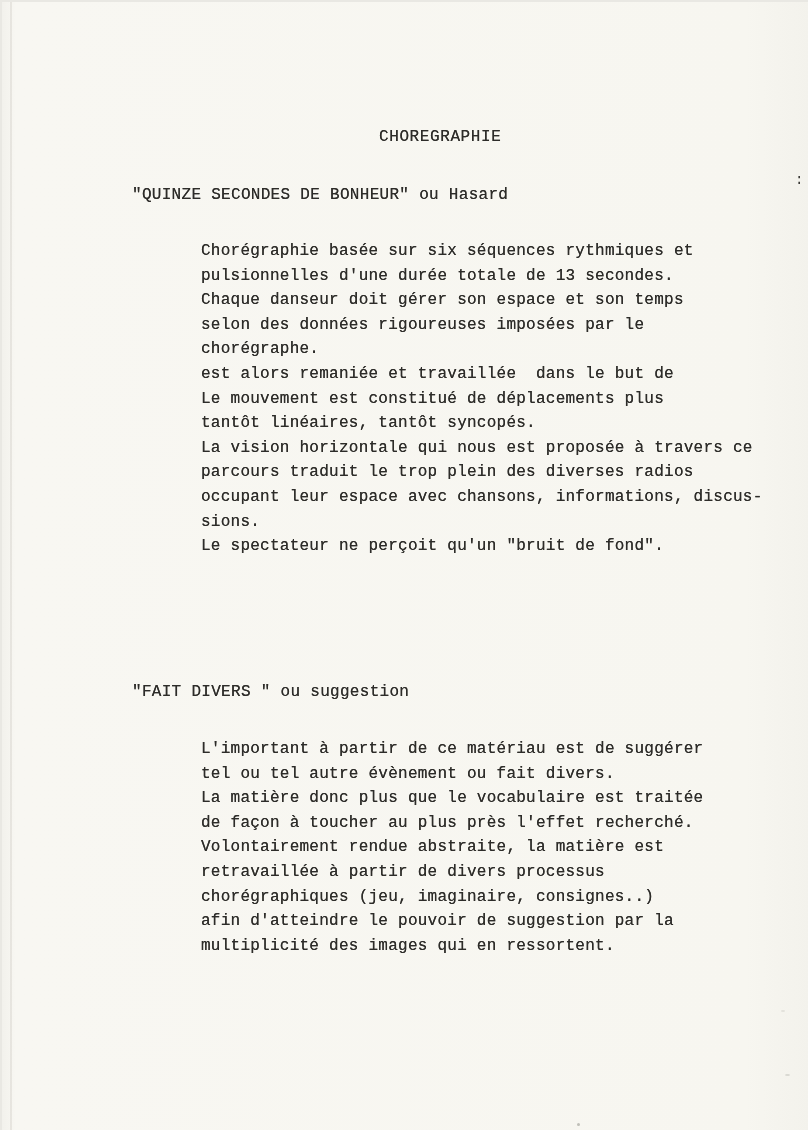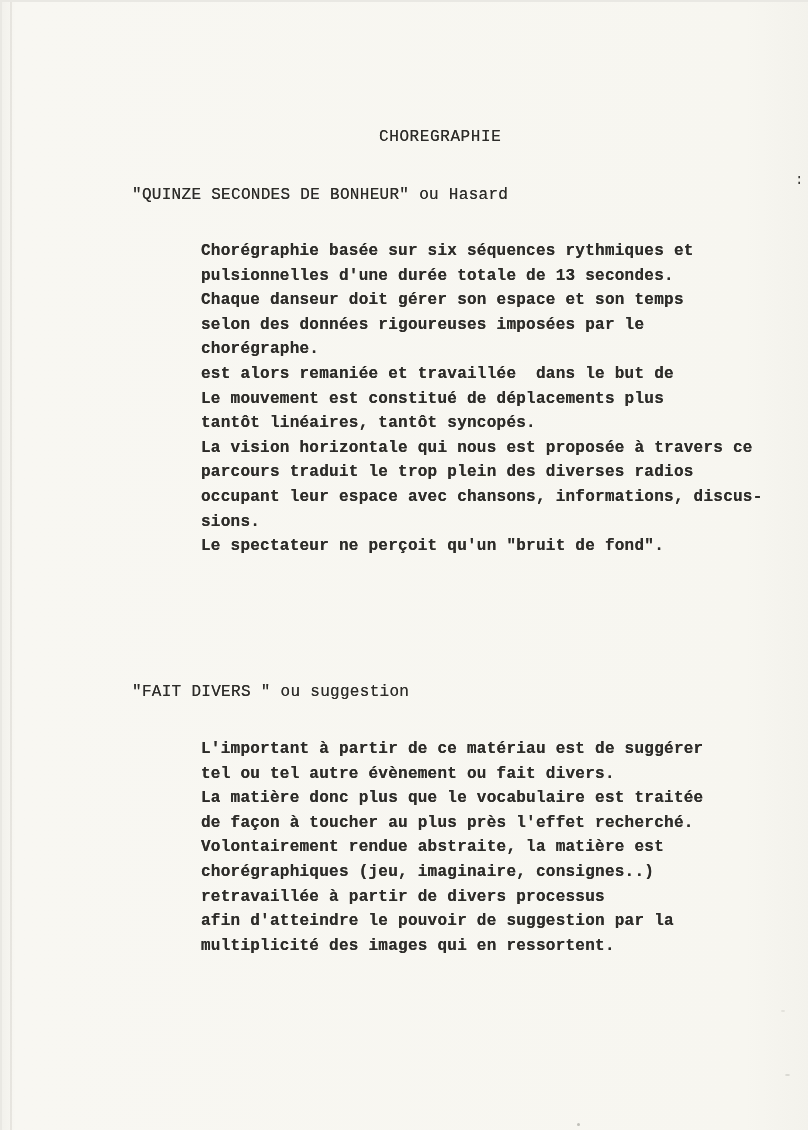--- a/index.html
+++ b/index.html
@@ -12,21 +12,20 @@
     width: 808px;
     height: 1130px;
     margin: 2px;
     overflow: hidden;
     background: linear-gradient(90deg, #f2f1ec 0px, #f8f7f2 14px, #f7f6f0 92%, #f3f2ec 100%);
     font-family: "Liberation Mono", "DejaVu Sans Mono", monospace;
     color: #2d2c29;
   }
   .txt {
     text-shadow: 0 0 0.6px rgba(40, 39, 36, 0.85);
-    font-weight: bold;
   }
   .doc-title {
     position: absolute;
     left: 377px;
     top: 126px;
     margin: 0;
     font-size: 16px;
     font-weight: normal;
     letter-spacing: 0.6px;
     white-space: pre;
@@ -106,22 +105,22 @@
   </div>
 
   <h2 class="section-heading heading-2 txt">"FAIT DIVERS " ou suggestion</h2>
 
   <div class="paragraph paragraph-2">
     <div class="line txt">L'important à partir de ce matériau est de suggérer</div>
     <div class="line txt">tel ou tel autre évènement ou fait divers.</div>
     <div class="line txt">La matière donc plus que le vocabulaire est traitée</div>
     <div class="line txt">de façon à toucher au plus près l'effet recherché.</div>
     <div class="line txt">Volontairement rendue abstraite, la matière est</div>
+    <div class="line txt">retravaillée à partir de divers processus</div>
     <div class="line txt">chorégraphiques (jeu, imaginaire, consignes..)</div>
-    <div class="line txt">retravaillée à partir de divers processus</div>
     <div class="line txt">afin d'atteindre le pouvoir de suggestion par la</div>
     <div class="line txt">multiplicité des images qui en ressortent.</div>
   </div>
 
   <div class="speck speck-a"></div>
   <div class="speck speck-b"></div>
   <div class="speck speck-c"></div>
 </div>
 
 </body></html>

